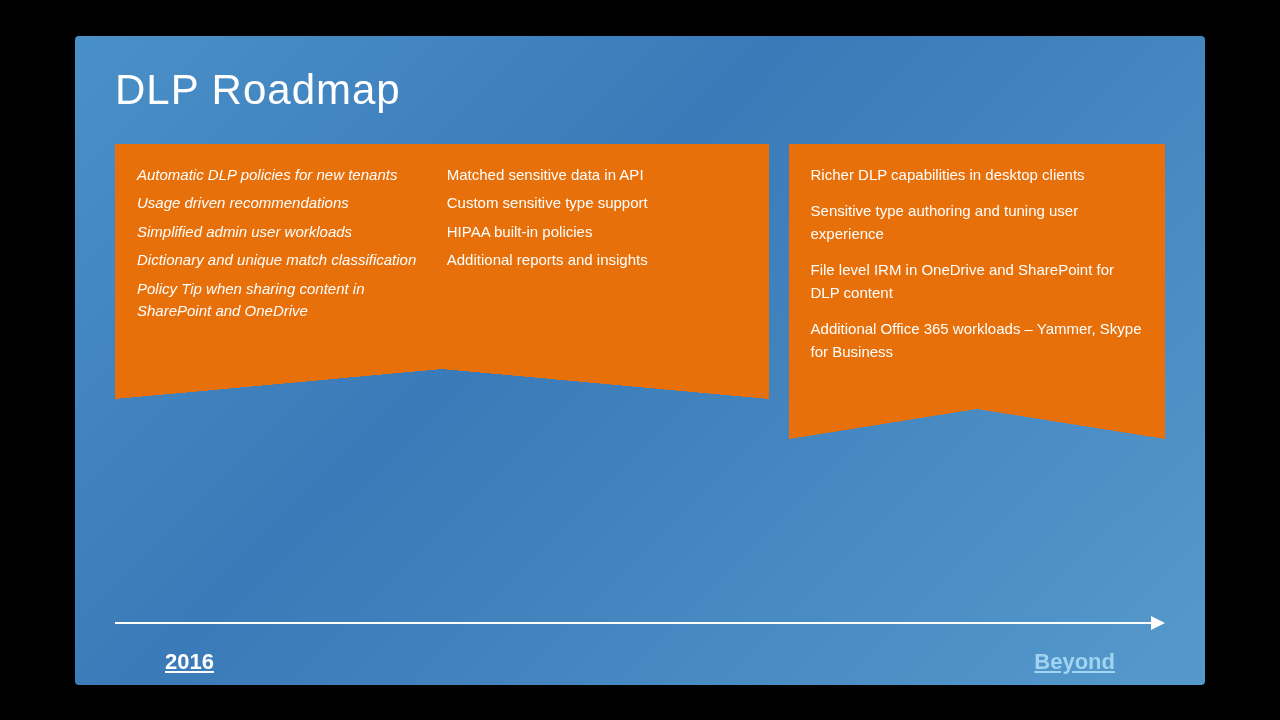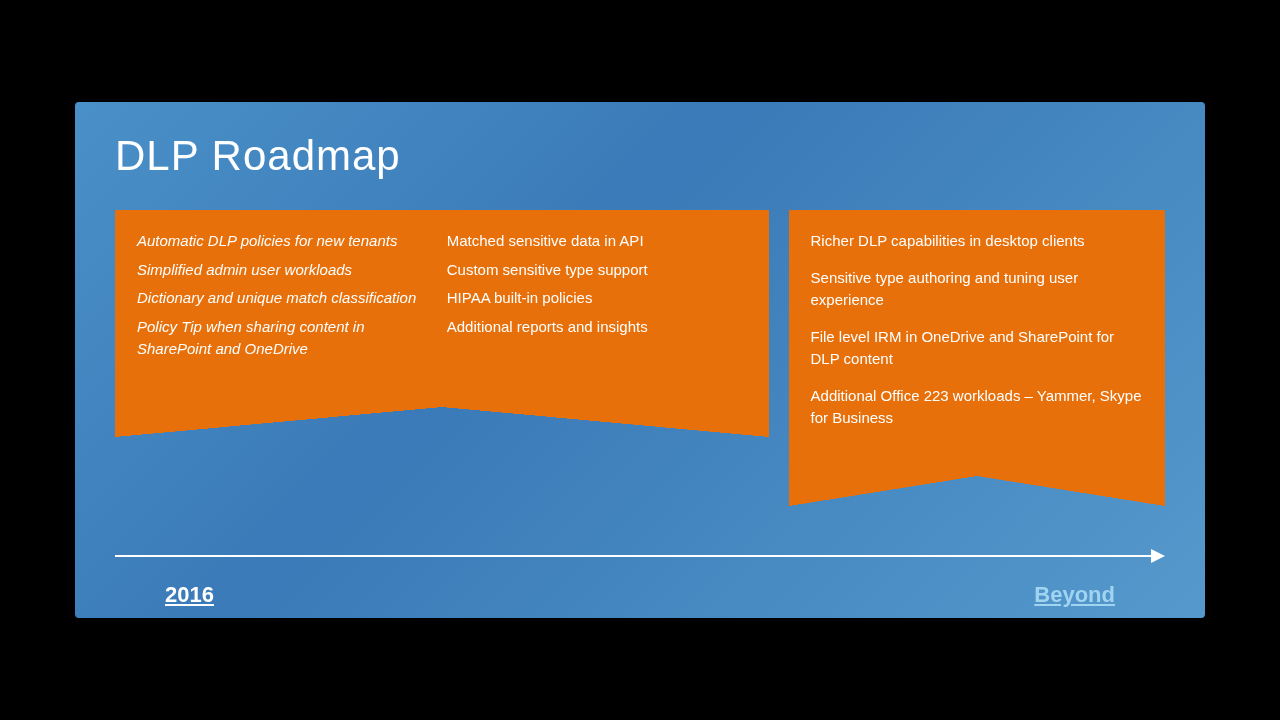--- a/index.html
+++ b/index.html
@@ -9,21 +9,21 @@
       height: 720px;
       overflow: hidden;
       background: #000;
       display: flex;
       align-items: center;
       justify-content: center;
     }
 
     .slide {
       width: 1130px;
-      height: 516px;
+      height: 649px;
       background: linear-gradient(135deg, #4a90c8 0%, #3a7ab8 40%, #5599cc 100%);
       border-radius: 4px;
       position: relative;
       padding: 30px 40px 20px 40px;
       display: flex;
       flex-direction: column;
     }
 
     .slide-title {
       color: #fff;
@@ -151,38 +151,39 @@
 <div class="slide">
 
   <div class="slide-title">DLP Roadmap</div>
 
   <div class="content-area">
 
     <div class="arrow-box box-left">
       <div class="two-col">
         <div class="col">
           <div class="item item-italic">Automatic DLP policies for new tenants</div>
+          <div class="item item-italic">Usage driven recommendations</div>
           <div class="item item-italic">Simplified admin user workloads</div>
           <div class="item item-italic">Dictionary and unique match classification</div>
           <div class="item item-italic">Policy Tip when sharing content in SharePoint and OneDrive</div>
         </div>
         <div class="col">
           <div class="item">Matched sensitive data in API</div>
           <div class="item">Custom sensitive type support</div>
           <div class="item">HIPAA built-in policies</div>
           <div class="item">Additional reports and insights</div>
         </div>
       </div>
     </div>
 
     <div class="arrow-box box-right">
       <div class="item" style="margin-bottom: 14px;">Richer DLP capabilities in desktop clients</div>
       <div class="item" style="margin-bottom: 14px;">Sensitive type authoring and tuning user experience</div>
       <div class="item" style="margin-bottom: 14px;">File level IRM in OneDrive and SharePoint for DLP content</div>
-      <div class="item">Additional Office 223 workloads – Yammer, Skype for Business</div>
+      <div class="item">Additional Office 365 workloads – Yammer, Skype for Business</div>
     </div>
 
   </div>
 
   <div class="timeline-area">
     <div class="timeline-line"></div>
     <div class="timeline-arrow"></div>
   </div>
 
   <div class="timeline-labels">

